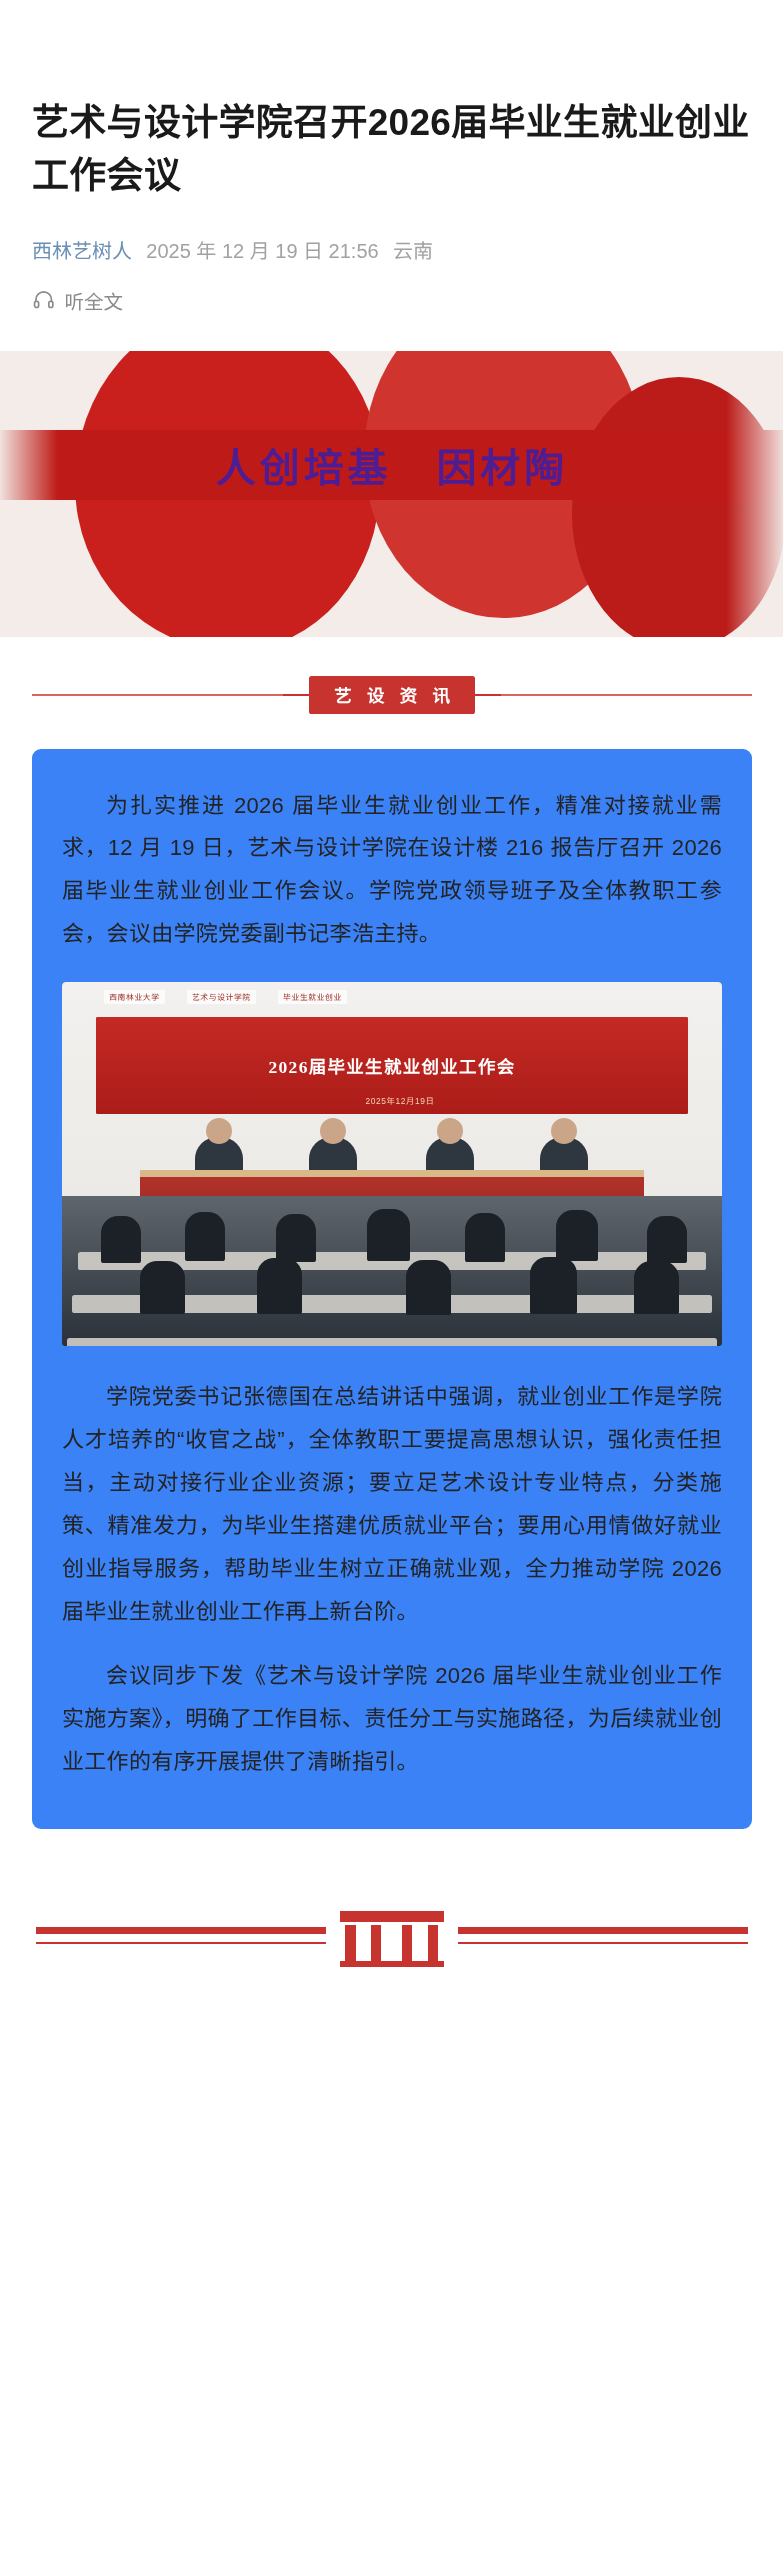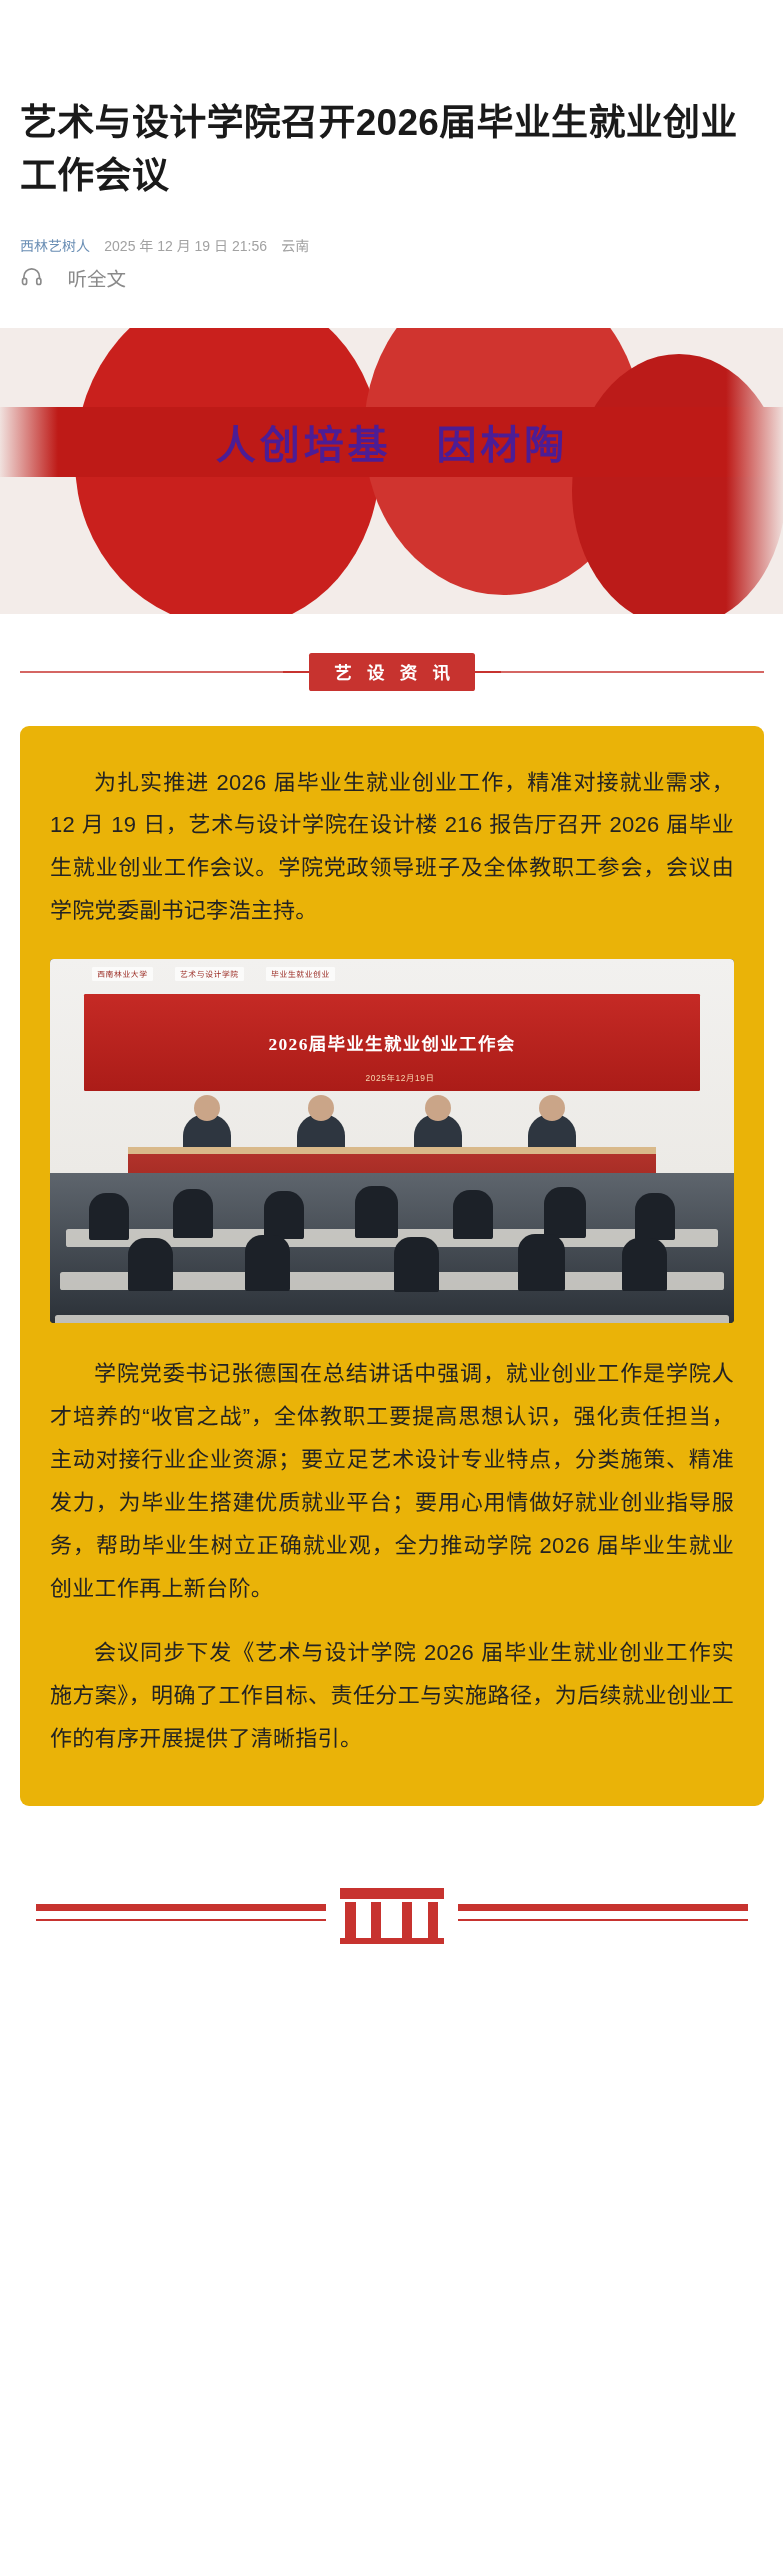--- a/index.html
+++ b/index.html
@@ -11,54 +11,54 @@
   }
   .page {
     width: 784px;
     min-height: 2576px;
     margin: 0 auto;
     background: #ffffff;
     position: relative;
     overflow: hidden;
   }
   .content-wrap {
-    padding: 0 20px;
+    padding: 0 32px;
   }
 
   
   .article-title {
     font-size: 37px;
     line-height: 1.42;
     font-weight: 700;
     color: #1a1a1a;
     letter-spacing: 0.3px;
     padding-top: 97px;
     margin: 0 0 32.5px 0;
   }
 
   
   .byline {
     display: flex;
     align-items: center;
     flex-wrap: wrap;
     gap: 14.3px;
-    font-size: 14px;
+    font-size: 20px;
     color: #9a9a9a;
-    margin-bottom: 8px;
+    margin-bottom: 22px;
   }
   .byline .author {
     color: #6b8fb5;
   }
   .byline .meta { color: #a2a2a2; }
 
   
   .listen-row {
     display: flex;
     align-items: center;
-    gap: 24px;
+    gap: 9px;
     font-size: 19.5px;
     color: #8a8a8a;
     margin-bottom: 36px;
     text-align: right;
   }
   .listen-row svg { display: block; }
 
   
   .banner {
     width: 100%;
@@ -146,21 +146,21 @@
     border-radius: 2.6px;
     font-weight: 700;
     white-space: nowrap;
   }
   .badge-wing {
     width: 26px; height: 1.9px; background: #c7332f;
   }
 
   
   .body-card {
-    background: #eab308;
+    background: #3b82f6;
     border-radius: 9px;
     padding: 36px 30px 45px 30px;
     margin-bottom: 58px;
   }
   .body-card p {
     font-size: 22px;
     line-height: 1.95;
     color: #232323;
     margin: 0 0 22px 0;
     text-align: justify;

